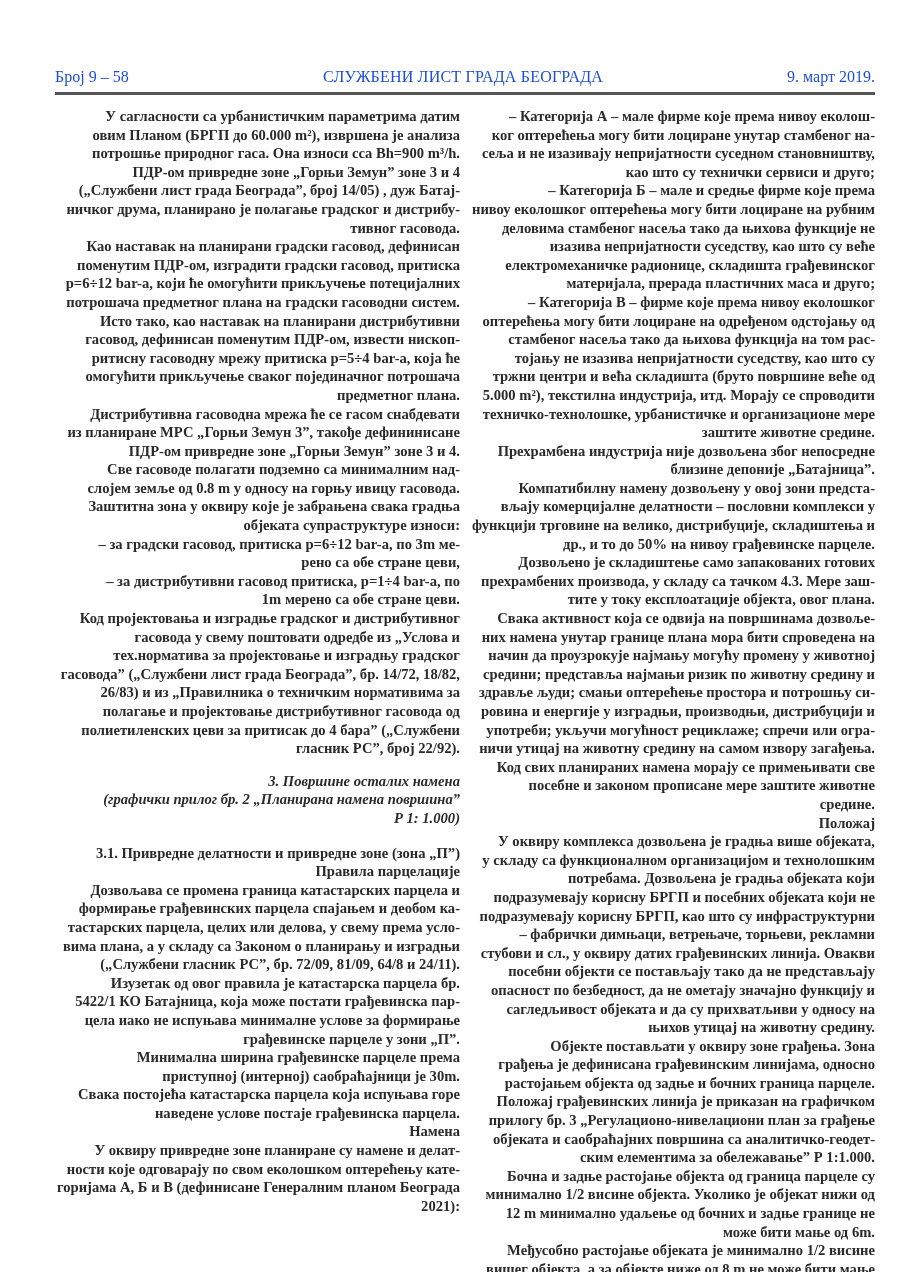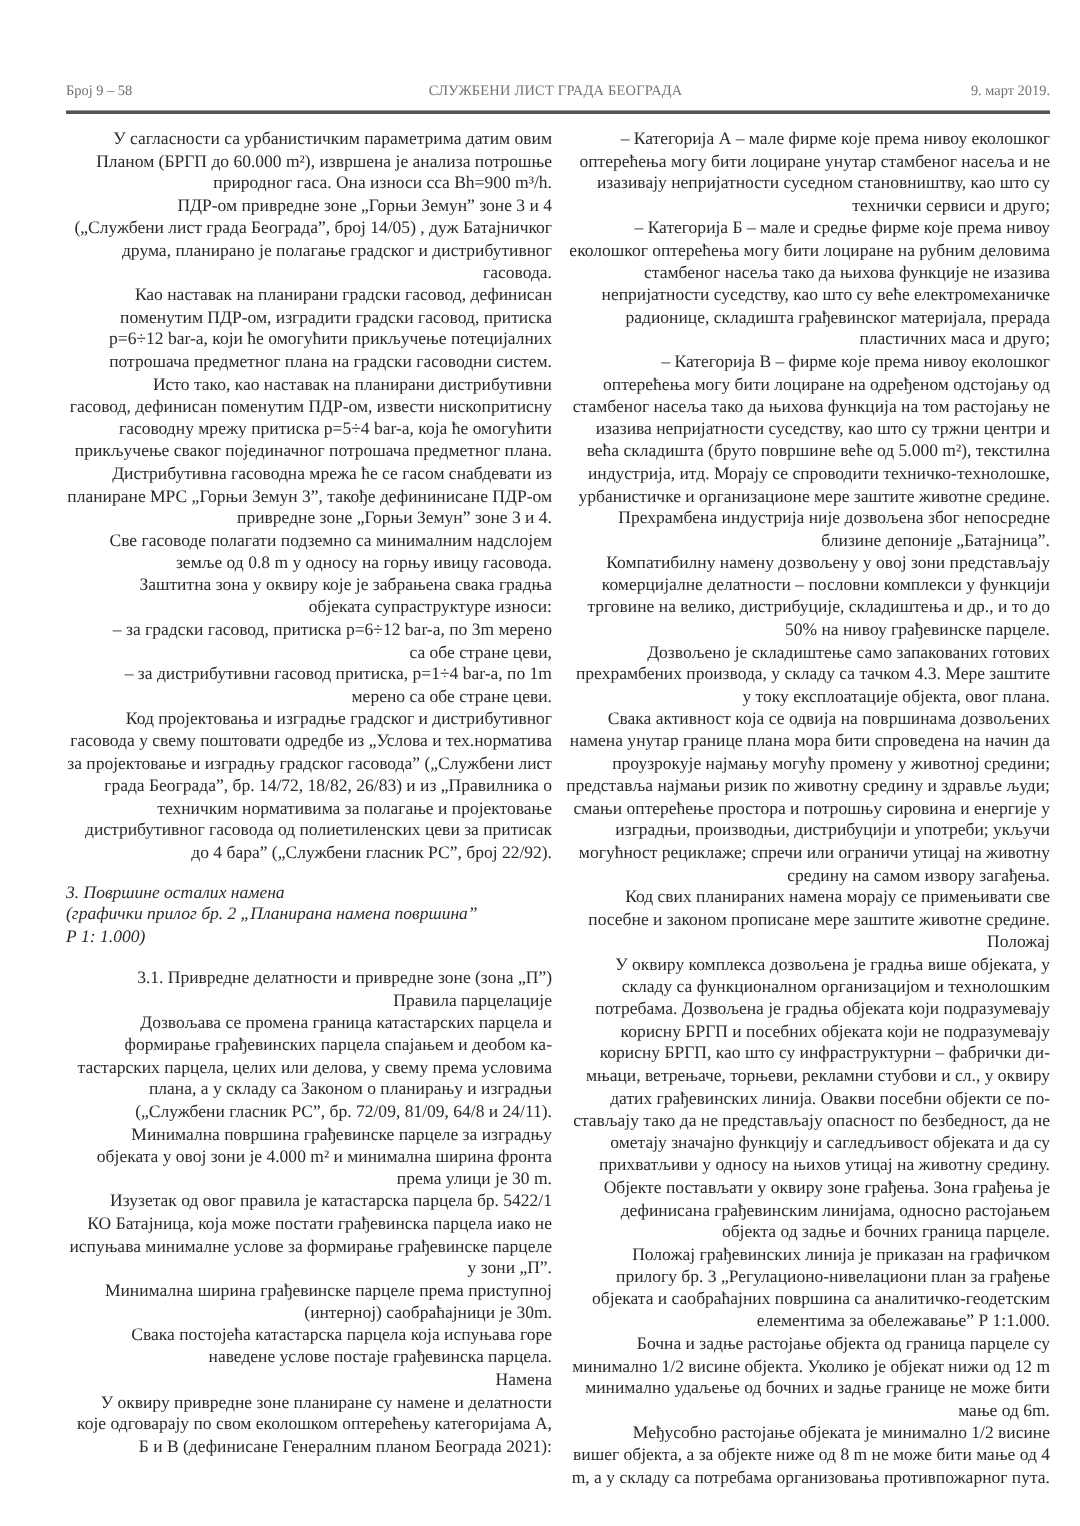--- a/index.html
+++ b/index.html
@@ -3,40 +3,40 @@
 <meta charset="utf-8">
 <style>
   html, body { margin: 0; padding: 0; background: #ffffff; }
   body {
     width: 900px; height: 1272px; position: relative; overflow: hidden;
     font-family: "DejaVu Serif", "Liberation Serif", serif;
     color: #2a2a2a;
   }
   .header {
     position: absolute; left: 55px; top: 64px; width: 820px; height: 26px;
-    font-family: "Liberation Serif", serif; font-size: 12px; color: #737373;
+    font-family: "Liberation Serif", serif; font-size: 16px; color: #1d4ed8;
   }
   .header .left { position: absolute; left: 0; top: 4px; }
   .header .center { position: absolute; left: 0; right: 4px; top: 4px; text-align: center; letter-spacing: 0.2px; }
   .header .right { position: absolute; right: 0; top: 4px; }
   .rule {
     position: absolute; left: 55px; top: 92px; width: 820px; height: 3px; background: #555;
   }
   .col {
     position: absolute; top: 107px; width: 405px;
     font-family: "Liberation Serif", serif; font-size: 14.6px; line-height: 18.6px;
-    text-align: justify; hyphens: manual;
+    text-align: justify; hyphens: manual; font-weight: bold;
   }
   .col.left { left: 55px; }
   .col.right { left: 470px; }
   .col p { margin: 0; text-indent: 22px; text-align: right; }
   .col p.subhead { text-indent: 22px; text-align: right; }
   .col p.dash { text-indent: 38px; }
   .section-title {
-    margin: 14px 0 16px 0; text-align: left; font-style: italic; line-height: 18.6px;
+    margin: 14px 0 16px 0; text-align: right; font-style: italic; line-height: 18.6px;
   }
   .section-title div { text-indent: 0; }
   .subsection { text-indent: 10px !important; text-align: left; margin-top: 2px !important; }
 </style>
 </head>
 <body>
 
 <div class="header">
   <span class="left">Број 9 – 58</span>
   <span class="center">СЛУЖБЕНИ ЛИСТ ГРАДА БЕОГРАДА</span>
@@ -58,21 +58,20 @@
 
   <div class="section-title">
     <div>3. Површине осталих намена</div>
     <div>(графички прилог бр. 2 „Планирана намена површина”</div>
     <div>Р 1: 1.000)</div>
   </div>
 
   <p class="subsection">3.1. Привредне делатности и привредне зоне (зона „П”)</p>
   <p class="subhead">Правила парцелације</p>
   <p>Дозвољава се промена граница катастарских парцела и формирање грађевинских парцела спајањем и деобом ка­тастарских парцела, целих или делова, у свему према усло­вима плана, а у складу са Законом о планирању и изградњи („Службени гласник РС”, бр. 72/09, 81/09, 64/8 и 24/11).</p>
-  <p>Минимална површина грађевинске парцеле за изградњу објеката у овој зони је 4.000 m² и минимална ширина фрон­та према улици је 30 m.</p>
   <p>Изузетак од овог правила је катастарска парцела бр. 5422/1 КО Батајница, која може постати грађевинска пар­цела иако не испуњава минималне услове за формирање грађевинске парцеле у зони „П”.</p>
   <p>Минимална ширина грађевинске парцеле према приступној (интерној) саобраћајници је 30m.</p>
   <p>Свака постојећа катастарска парцела која испуњава горе наведене услове постаје грађевинска парцела.</p>
   <p class="subhead">Намена</p>
   <p>У оквиру привредне зоне планиране су намене и делат­ности које одговарају по свом еколошком оптерећењу кате­горијама А, Б и В (дефинисане Генералним планом Београда 2021):</p>
 </div>
 
 <div class="col right">
   <p class="dash">– Категорија А – мале фирме које према нивоу еколош­ког оптерећења могу бити лоциране унутар стамбеног на­сеља и не изазивају непријатности суседном становништву, као што су технички сервиси и друго;</p>
   <p class="dash">– Категорија Б – мале и средње фирме које према нивоу еколошког оптерећења могу бити лоциране на рубним дело­вима стамбеног насеља тако да њихова функције не изазива непријатности суседству, као што су веће електромеханич­ке радионице, складишта грађевинског материјала, прерада пластичних маса и друго;</p>

